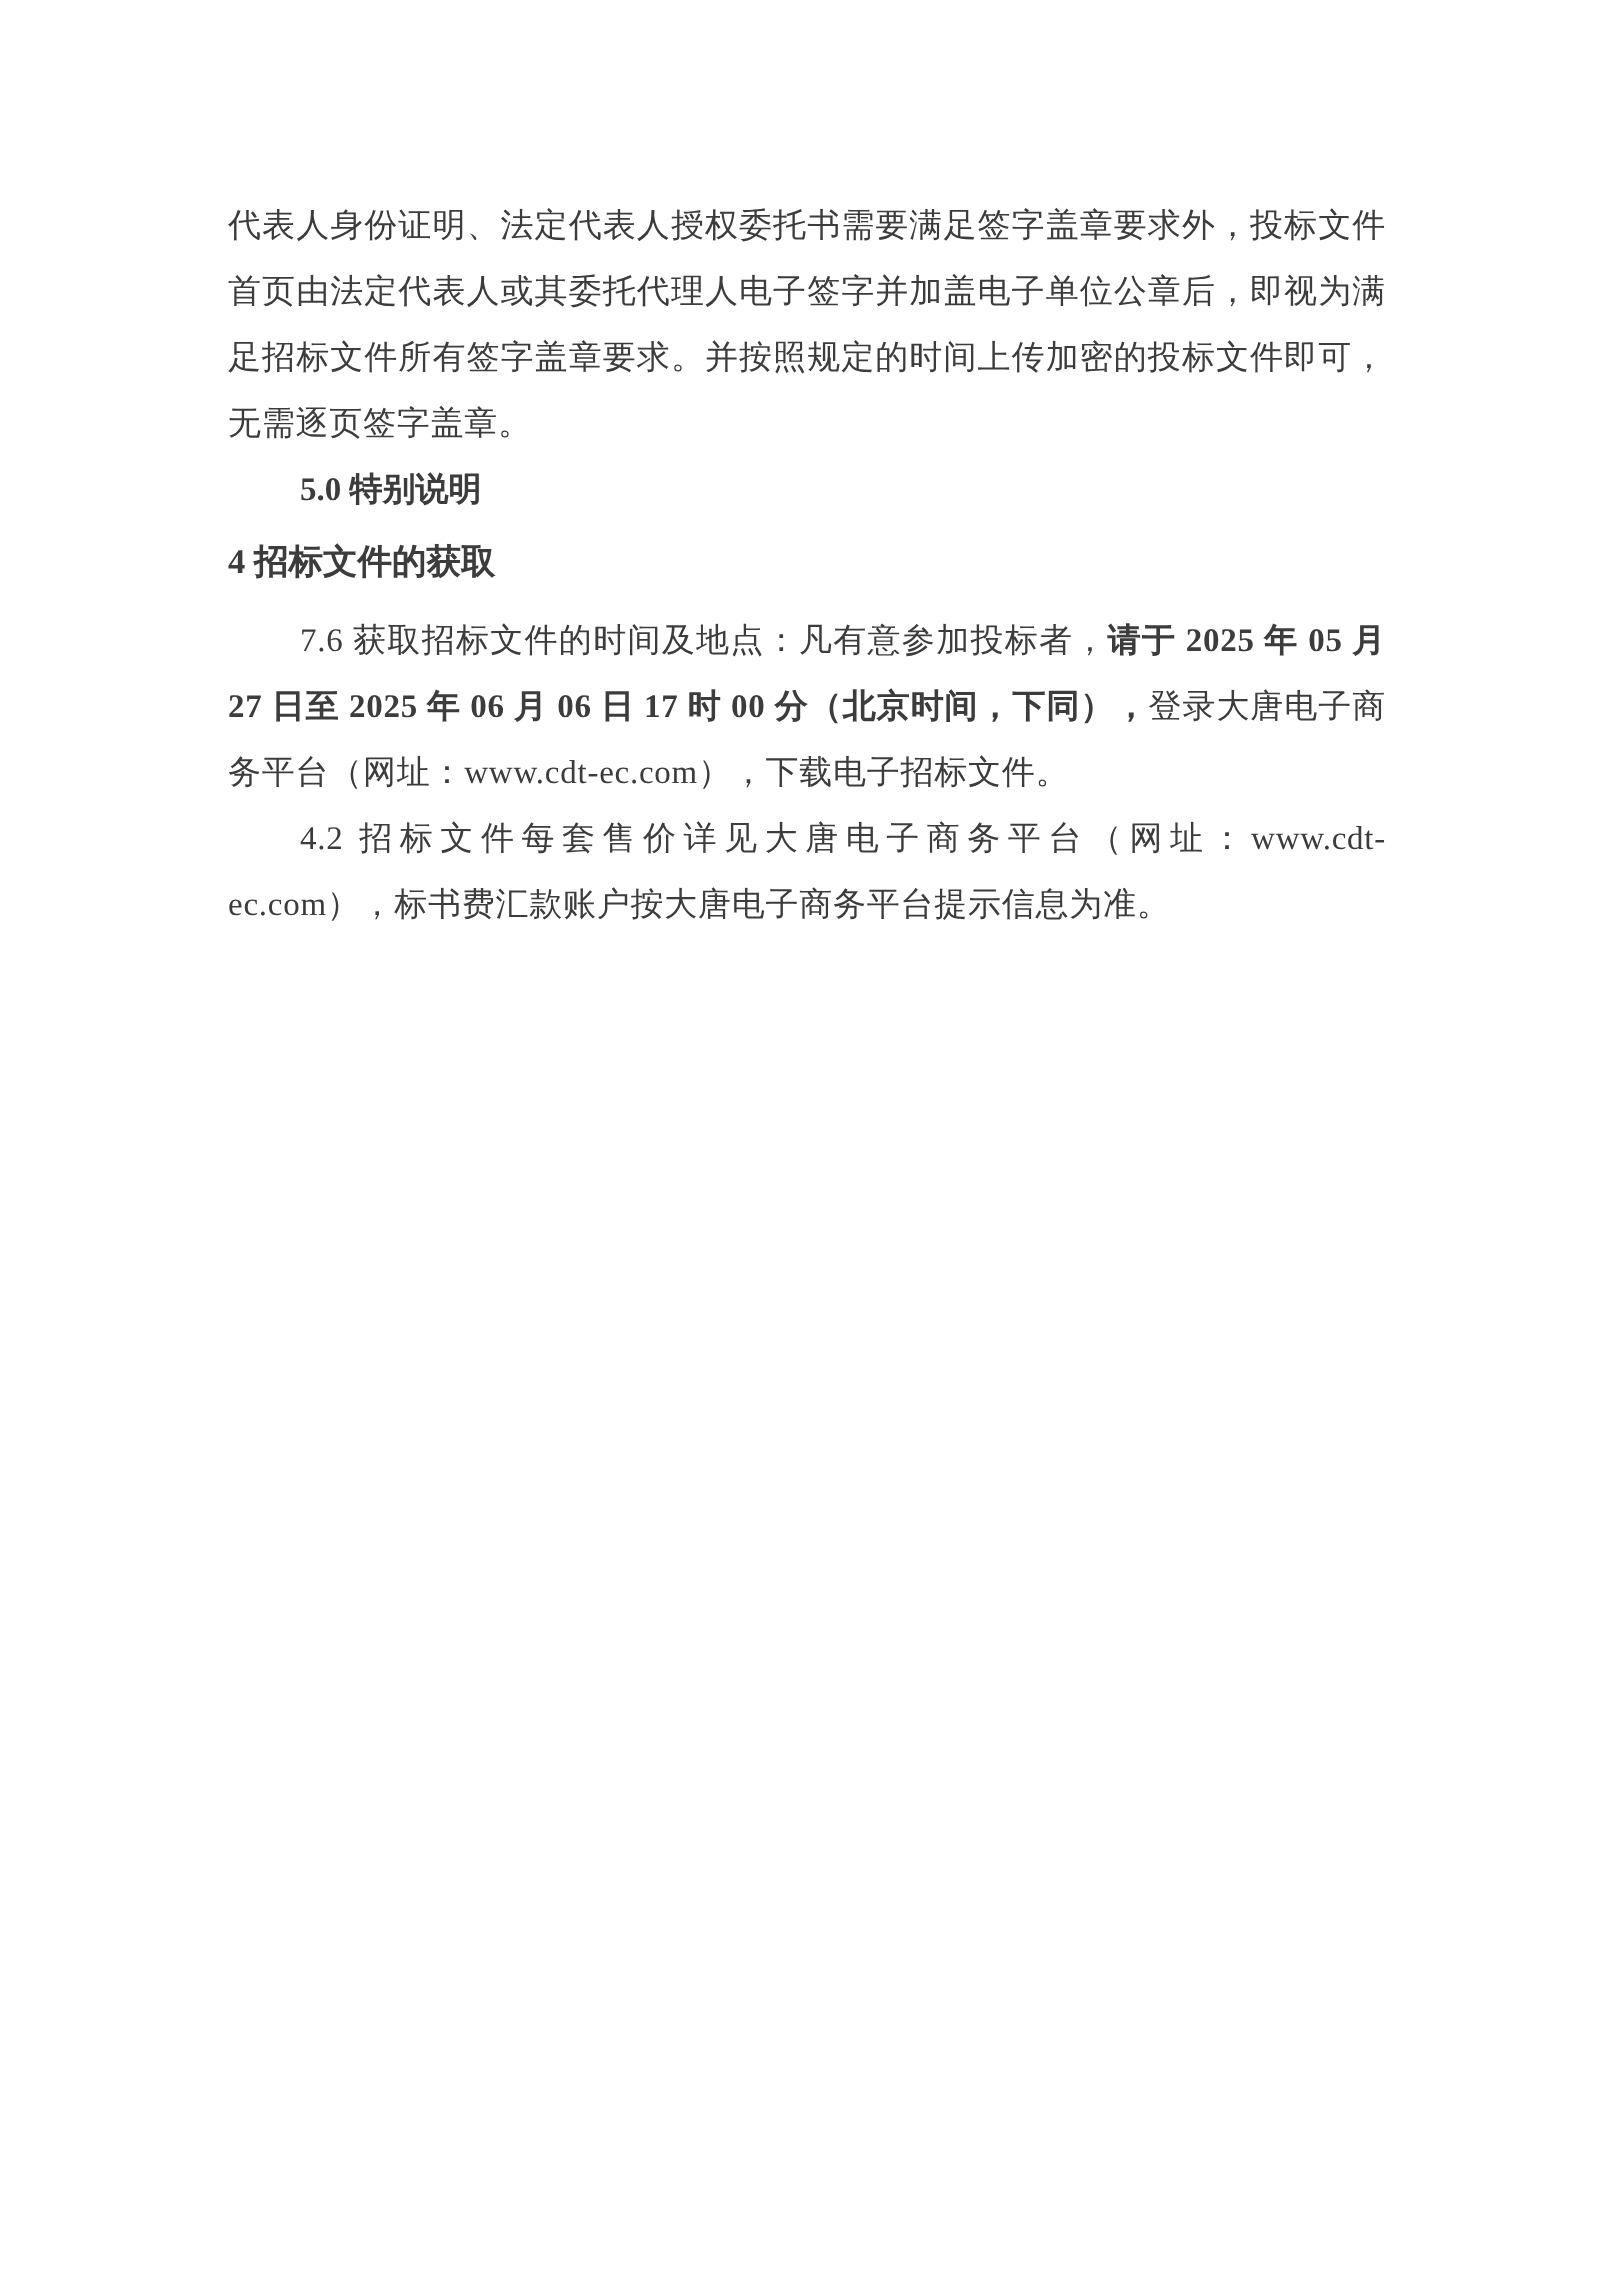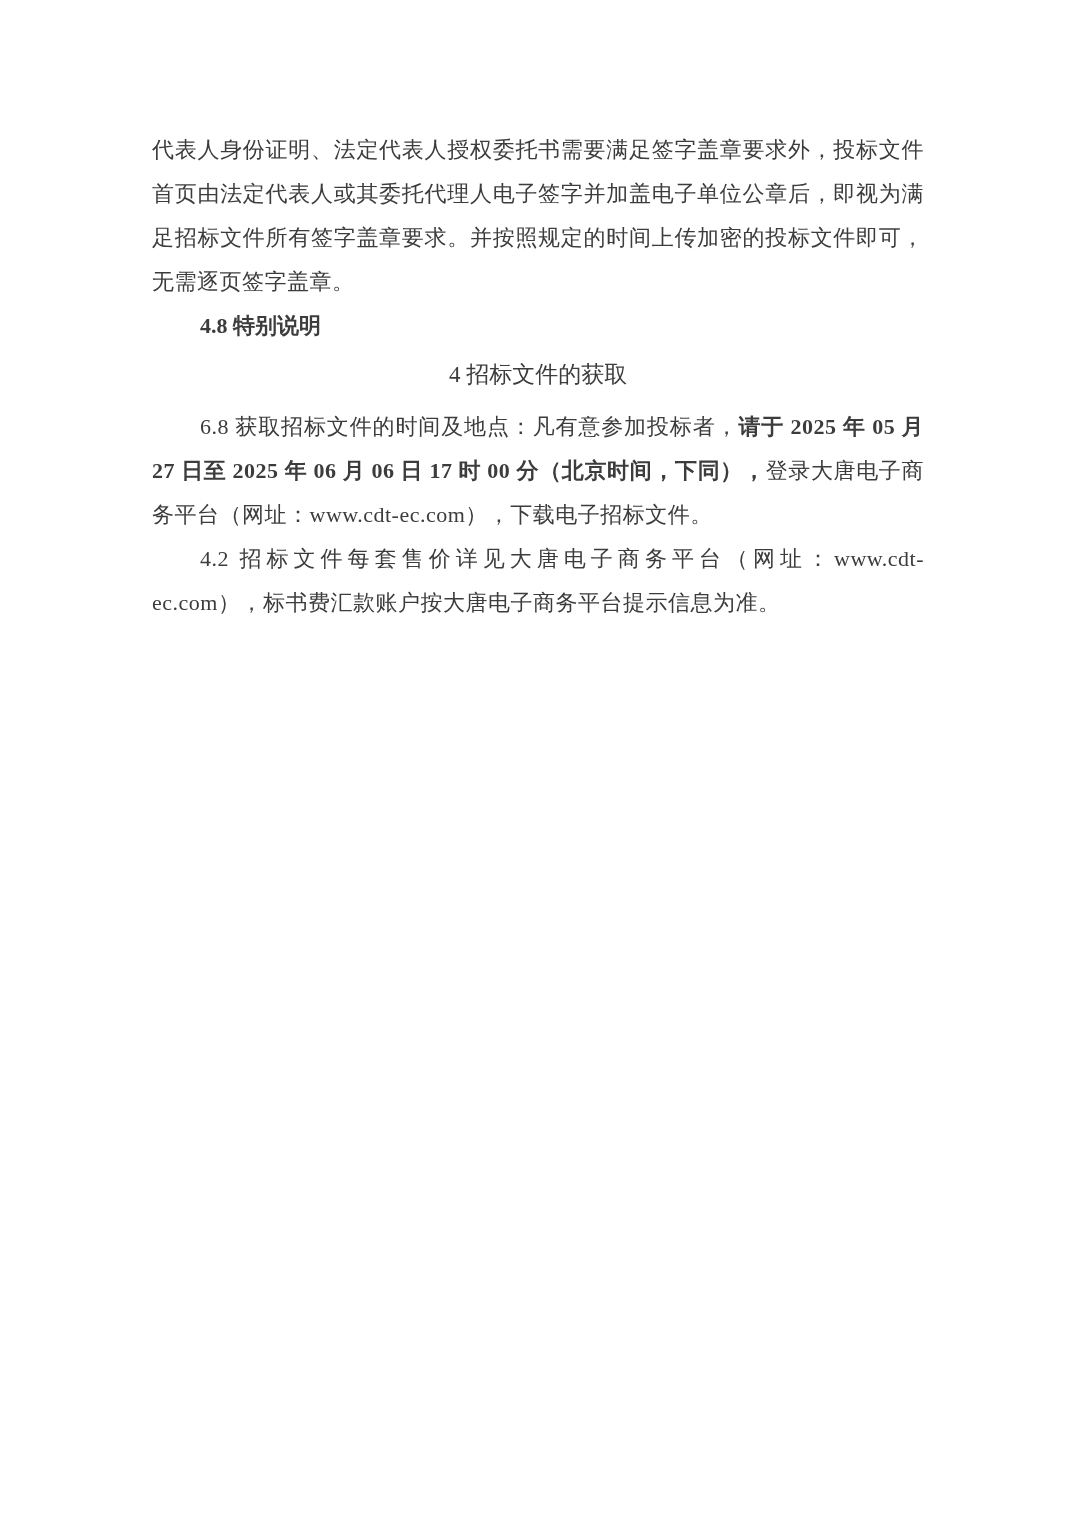--- a/index.html
+++ b/index.html
@@ -36,46 +36,45 @@
   .bold { font-weight: bold; }
   .h-sub {
     font-size: 22px;
     line-height: 44px;
     font-weight: bold;
     text-indent: 48px;
   }
   .h-main {
     font-size: 23px;
     line-height: 48px;
-    font-weight: normal;
+    font-weight: bold;
     text-indent: 0;
     margin-top: 3px;
     margin-bottom: 6px;
-    text-align: center;
   }
   .blank-underline {
     border-bottom: 2px solid #3c3c3c;
     white-space: pre;
   }
 </style>
 </head>
 <body>
 
 <div class="page">
   <div class="content">
 
     <p class="para no-indent">代表人身份证明、法定代表人授权委托书需要满足签字盖章要求外，投标文件首页由法定代表人或其委托代理人电子签字并加盖电子单位公章后，即视为满足招标文件所有签字盖章要求。并按照规定的时间上传加密的投标文件即可，无需逐页签字盖章。</p>
 
-    <p class="h-sub">4.8 特别说明</p>
+    <p class="h-sub">5.0 特别说明</p>
 
 
 
 
     <p class="h-main">4 招标文件的获取</p>
 
-    <p class="para"><span>6.8 获取招标文件的时间及地点：凡有意参加投标者，</span><span class="bold">请于 2025 年 05 月 27 日至 2025 年 06 月 06 日 17 时 00 分（北京时间，下同），</span><span>登录大唐电子商务平台（网址：www.cdt-ec.com），下载电子招标文件。</span></p>
+    <p class="para"><span>7.6 获取招标文件的时间及地点：凡有意参加投标者，</span><span class="bold">请于 2025 年 05 月 27 日至 2025 年 06 月 06 日 17 时 00 分（北京时间，下同），</span><span>登录大唐电子商务平台（网址：www.cdt-ec.com），下载电子招标文件。</span></p>
 
     <p class="para">4.2 招标文件每套售价详见大唐电子商务平台（网址：www.cdt-ec.com），标书费汇款账户按大唐电子商务平台提示信息为准。</p>
 
 
 
   </div>
 </div>
 
 </body></html>

